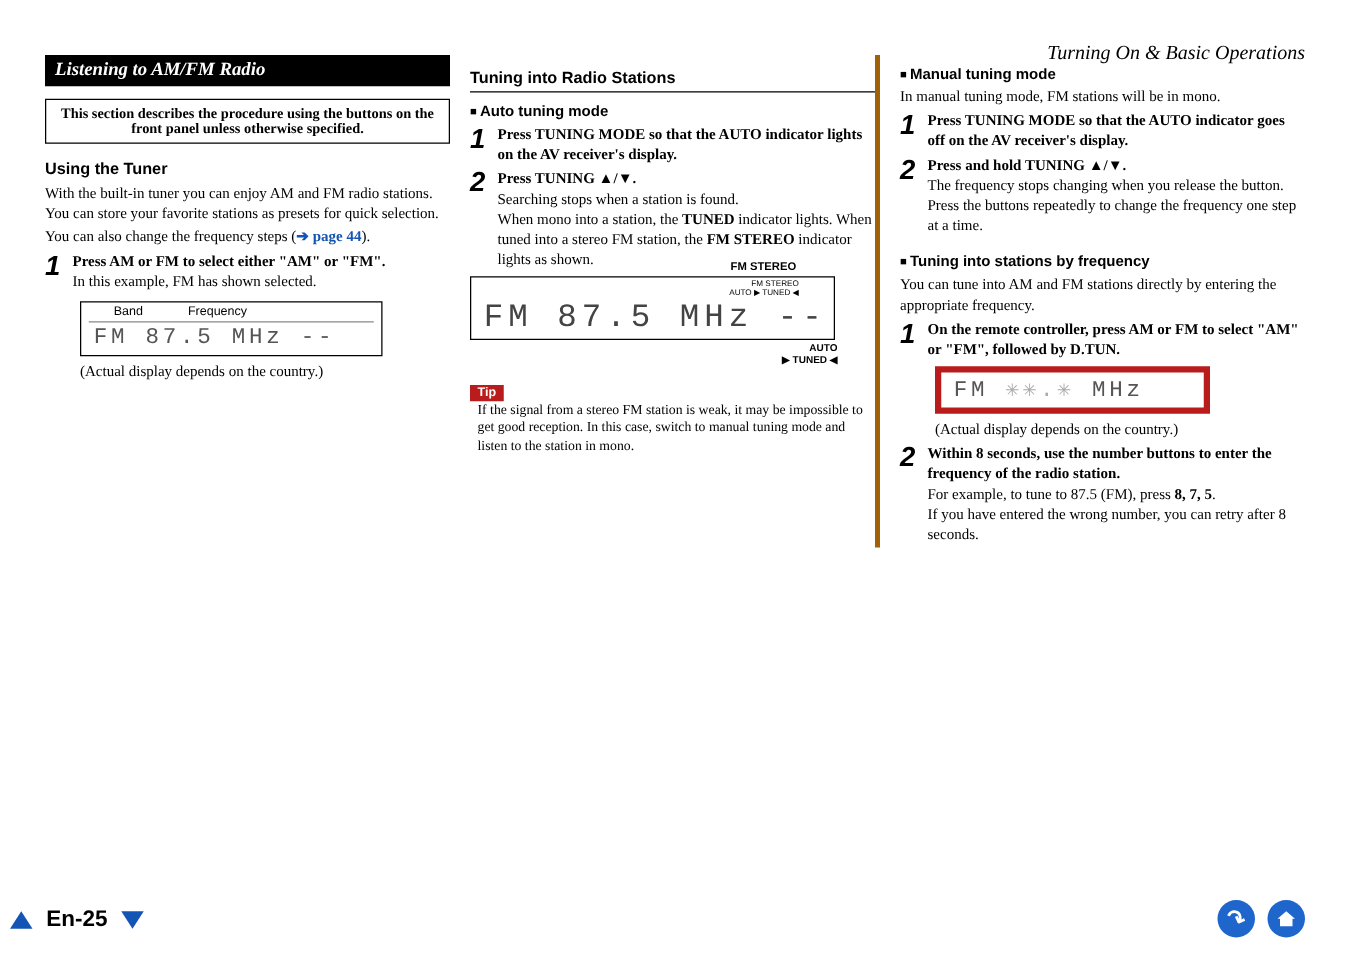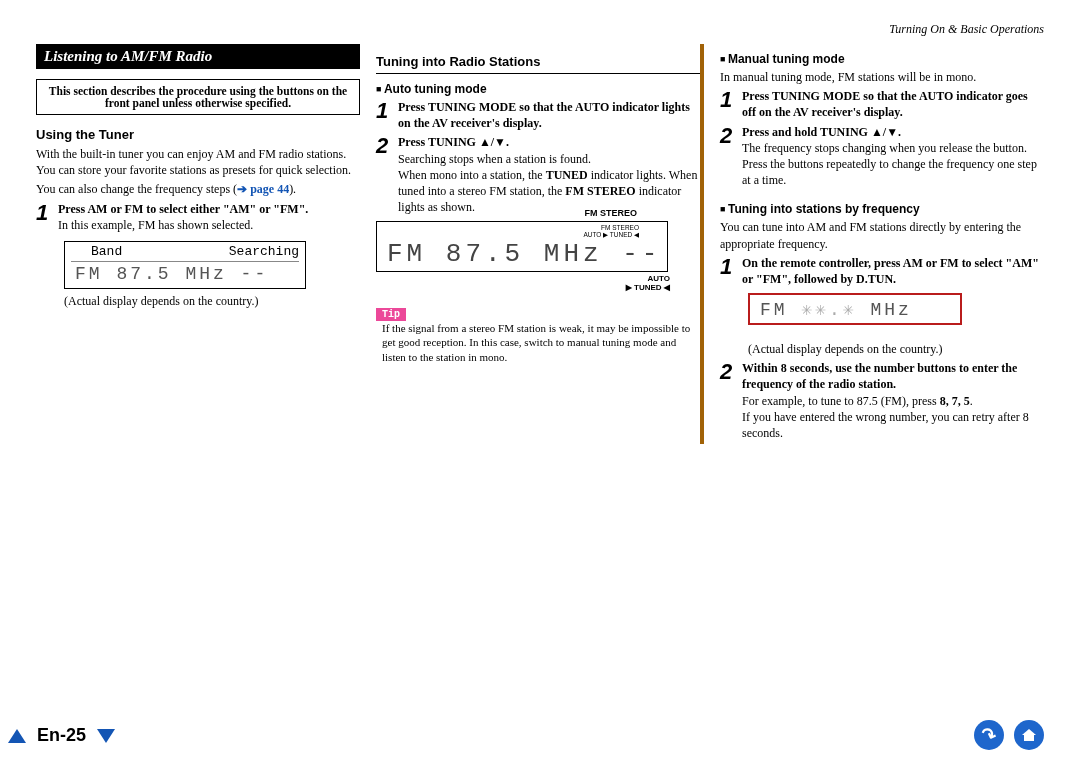--- a/index.html
+++ b/index.html
@@ -9,24 +9,24 @@
     background: #fff;
     margin: 0;
     padding: 28px 36px 10px 36px;
     width: 1080px;
     height: 764px;
     box-sizing: border-box;
     position: relative;
   }
   .header-right {
     position: absolute;
-    top: 22px;
+    top: 34px;
     right: 36px;
     font-style: italic;
-    font-size: 12px;
+    font-size: 16px;
   }
   .columns {
     display: flex;
     gap: 16px;
     margin-top: 16px;
   }
   .col {
     flex: 1 1 0;
     min-width: 0;
   }
@@ -93,24 +93,23 @@
   }
   .display1 {
     border: 1px solid #000;
     margin: 8px 0 4px 28px;
     width: 240px;
     position: relative;
     padding: 2px 0 0 0;
   }
   .display1 .labels {
     display:flex;
-    font-family: Liberation Mono, monospace;
-    font-size:13px;
+    font-family: Liberation Sans, sans-serif;
+    font-size:10px;
     padding: 0 6px;
-    justify-content: space-between;
   }
   .display1 .labels span:first-child { margin-left: 20px;}
   .display1 .labels span:last-child { margin-left: 36px;}
   .display1 .seg {
     font-family: "Courier New", monospace;
     letter-spacing: 3px;
     font-size: 18px;
     color:#555;
     padding: 2px 6px 4px 10px;
     white-space: nowrap;
@@ -136,34 +135,34 @@
   }
   .display2 .seg {
     font-family: "Courier New", monospace;
     letter-spacing: 4px;
     font-size: 26px;
     color:#444;
     padding: 0 6px 2px 10px;
     white-space: nowrap;
   }
   .tip {
-    background:#ec4899; color:#fff;
-    font-family: Liberation Mono, monospace; font-size:10px; font-weight:bold;
+    background:#b91c1c; color:#fff;
+    font-family: Liberation Sans, sans-serif; font-size:10px; font-weight:bold;
     display:inline-block; padding:1px 6px; margin-top:10px;
   }
   .bullet {
     font-size:11px; margin:3px 0 1px 0;
   }
   .bullet-sub {
     font-size:11px; line-height:1.35; margin-left:6px;
   }
   .display3 {
-    border:2px solid #b91c1c;
+    border:5px solid #b91c1c;
     width: 210px;
-    margin: 6px 0 16px 28px;
+    margin: 6px 0 4px 28px;
     text-align:left;
     position:relative;
   }
   .display3 .seg {
     font-family: "Courier New", monospace;
     letter-spacing: 3px;
     font-size: 18px;
     color:#555;
     padding: 3px 6px 3px 10px;
     white-space: nowrap;
@@ -234,21 +233,21 @@
       <div class="step-num">1</div>
       <div class="step-body">
         <span class="lead">Press AM or FM to select either "AM" or "FM".</span><br>
         <span>In this example, FM has shown selected.</span>
       </div>
     </div>
 
     <div class="display1">
       <div class="labels">
         <span>Band</span>
-        <span>Searching</span>
+        <span>Frequency</span>
       </div>
       <div style="border-top:1px solid #888;margin:2px 6px 0 6px;"></div>
       <div class="seg">FM  87.5 MHz --</div>
     </div>
     <p class="body-text" style="margin-left:28px;">(Actual display depends on the country.)</p>
   </div>
 
   <div class="col col-divider-right">
     <h2 class="sec">Tuning into Radio Stations</h2>
     <div style="border-top:1px solid #000;margin:2px 0 8px 0;"></div>

